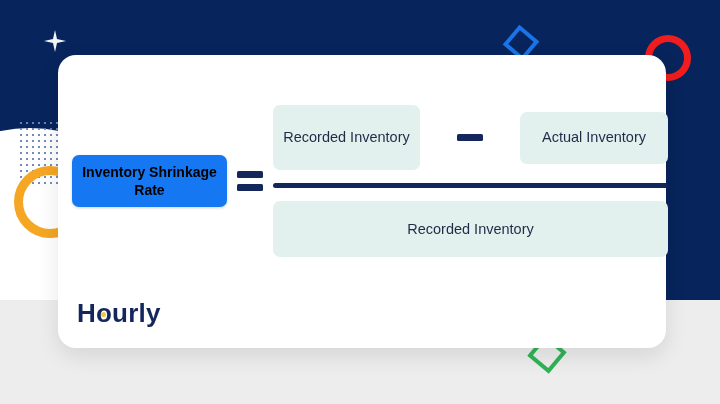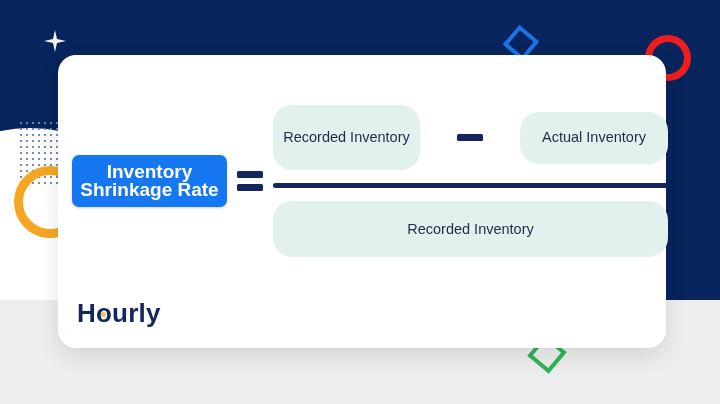--- a/index.html
+++ b/index.html
@@ -153,23 +153,23 @@
     width: 596px;
     display: flex;
     align-items: center;
   }
 
   .pill-blue {
     width: 155px;
     min-height: 52px;
     background: #1677f2;
     border-radius: 7px;
-    color: #ffffff;
+    color: #000000;
     font-weight: bold;
-    font-size: 19px;
+    font-size: 14px;
     line-height: 18px;
     text-align: center;
     display: flex;
     align-items: center;
     justify-content: center;
     padding: 7px 6px;
     box-shadow: 0 1px 3px rgba(0,0,0,.18);
   }
 
   .equals {
@@ -196,21 +196,21 @@
   }
 
   .numerator {
     display: flex;
     align-items: center;
     justify-content: space-between;
   }
 
   .mint-box {
     background: #e2f1ee;
-    border-radius: 19px;
+    border-radius: 7px;
     color: #1e2c47;
     font-size: 14.5px;
     line-height: 19px;
     text-align: right;
     display: flex;
     align-items: center;
     justify-content: center;
   }
 
   .num-left  { width: 147px; height: 65px; }

